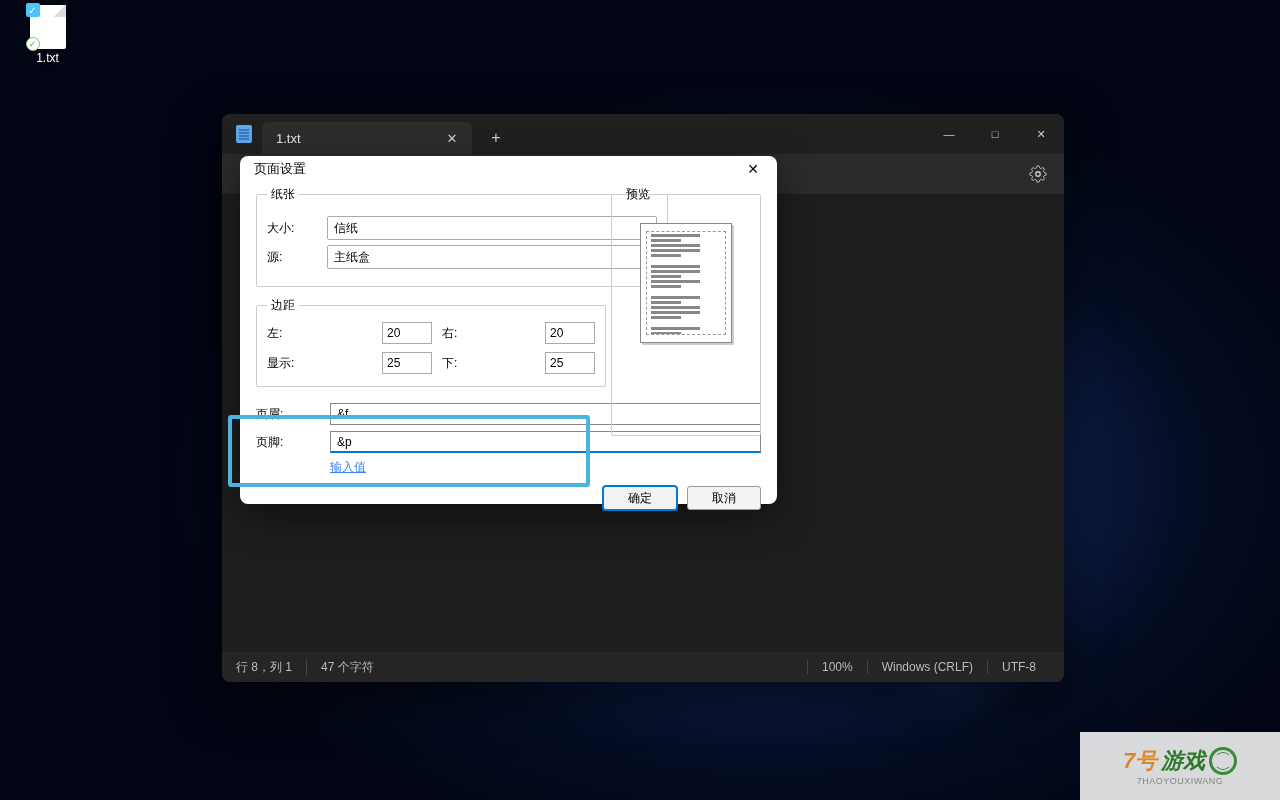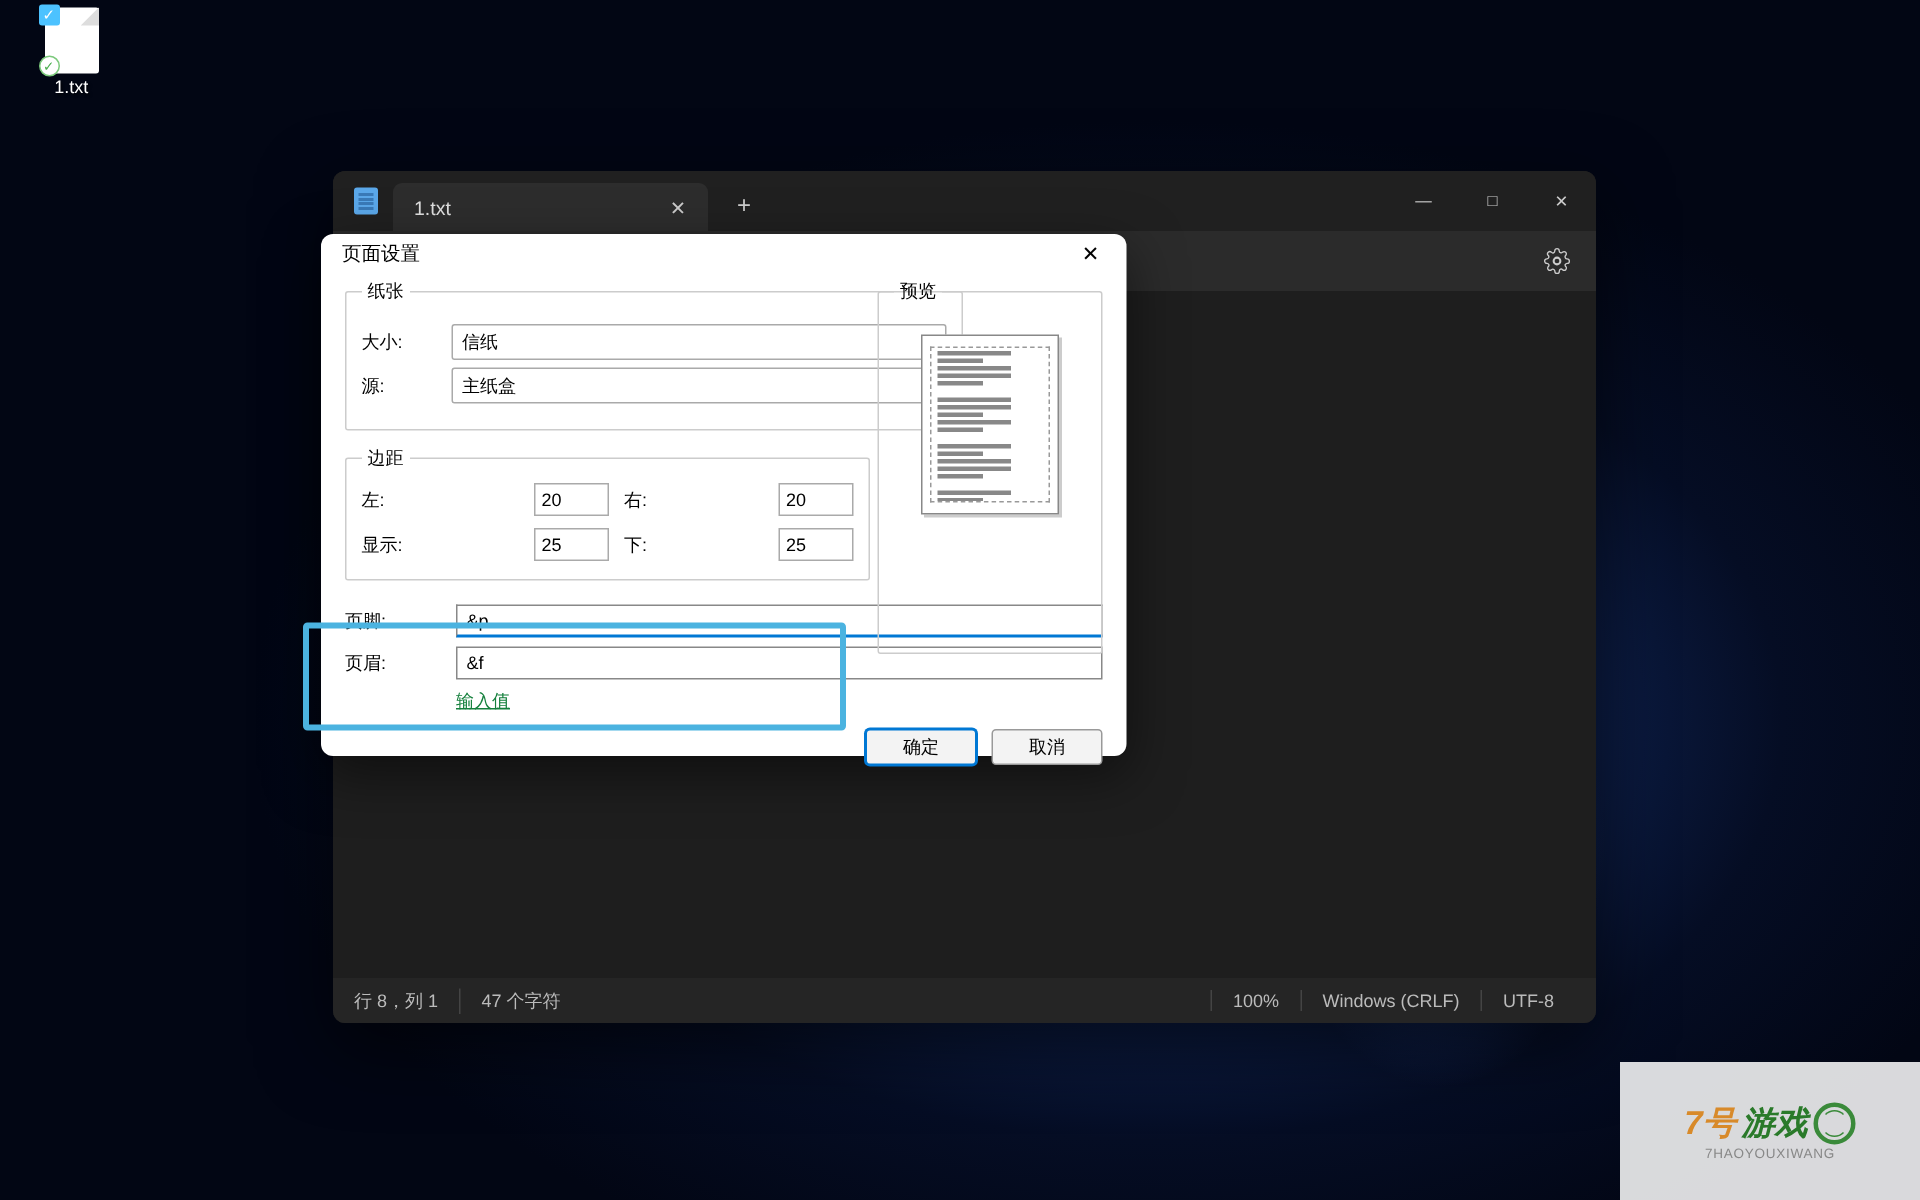--- a/index.html
+++ b/index.html
@@ -47,21 +47,21 @@
 
 .editor { flex: 1; background: #1e1e1e; }
 
 .statusbar { height: 30px; background: #252525; display: flex; align-items: center; color: #bbb; font-size: 12px; padding: 0 14px; }
 .statusbar .cell { padding: 0 14px; border-left: 1px solid #444; }
 .statusbar .cell:first-child { border: none; padding-left: 0; }
 .statusbar .spacer { flex: 1; }
 
 
 .dialog {
-  position: absolute; left: 214px; top: 156px; width: 537px; height: 348px;
+  position: absolute; left: 240px; top: 156px; width: 537px; height: 348px;
   background: #fff; border-radius: 8px; box-shadow: 0 12px 36px rgba(0,0,0,0.5);
   display: flex; flex-direction: column; font-size: 12px; color: #000;
 }
 .dlg-title { height: 30px; display: flex; align-items: center; padding: 0 8px 0 14px; font-size: 13px; }
 .dlg-title .dlg-close { margin-left: auto; width: 32px; height: 26px; display:flex; align-items:center; justify-content:center; cursor:pointer; font-size: 14px; border-radius:4px; }
 .dlg-body { flex: 1; padding: 4px 16px 0; position: relative; }
 
 fieldset { border: 1px solid #ccc; border-radius: 2px; padding: 8px 10px 12px; margin-bottom: 10px; }
 legend { padding: 0 4px; }
 
@@ -86,31 +86,31 @@
 .preview-page .content-area { position:absolute; inset:7px 5px; border:1px dashed #999; overflow:hidden; }
 .preview-page .fake-line { height: 3px; background: linear-gradient(90deg, #555 0%, #555 70%, transparent 70%); margin: 2px 4px; opacity: 0.7; }
 .preview-page .fake-line.short { width: 55%; }
 .preview-page .para-gap { height:4px; }
 
 .hf-section { margin-top: 2px; }
 .hf-row { display: flex; align-items: center; margin: 6px 0; }
 .hf-row label { width: 74px; }
 .hf-input { flex: 1; height: 22px; border: 1px solid #888; padding: 0 6px; font-size: 12px; }
 .hf-input.focus { border-bottom: 2px solid #0078d4; }
-.link { color: #15803d; text-decoration: underline; font-size: 12px; cursor: pointer; margin-left: 74px; }
+.link { color: #3b82f6; text-decoration: underline; font-size: 12px; cursor: pointer; margin-left: 74px; }
 
 .highlight-box { position: absolute; left: -12px; top: 233px; width: 362px; height: 72px; border: 4px solid #4bb3e0; border-radius: 3px; pointer-events: none; }
 
 .dlg-buttons { display: flex; justify-content: flex-end; gap: 10px; padding: 10px 16px 14px; }
 .dlg-btn { width: 74px; height: 24px; border: 1px solid #999; background: #f3f3f3; border-radius: 3px; cursor: pointer; font-size: 12px; }
 .dlg-btn.primary { border-color: #0078d4; box-shadow: 0 0 0 1px #0078d4; }
 
 
 .watermark {
-  position: absolute; right: 0; bottom: 0; width: 200px; height: 92px;
+  position: absolute; right: 0; bottom: 0; width: 200px; height: 68px;
   background: rgba(255,255,255,0.85); display: flex; align-items: center; justify-content: center;
   flex-direction: column; color: #2a7a2a;
 }
 .watermark .wm-main { font-size: 22px; font-weight: bold; font-style: italic; display:flex; align-items:center; gap:4px; }
 .watermark .wm-globe { width:28px; height:28px; border:3px solid #3a8a3a; border-radius:50%; position:relative; }
 .watermark .wm-globe::before { content:""; position:absolute; inset:2px; border:1px solid #3a8a3a; border-radius:50%; border-left-color:transparent; border-right-color:transparent; }
 .watermark .wm-sub { font-size: 9px; color: #888; letter-spacing: 0.5px; }
 </style>
 </head>
 <body>
@@ -221,26 +221,26 @@
             <div class="fake-line short"></div>
           <div class="para-gap"></div>
           <div class="fake-line"></div>
             <div class="fake-line short"></div>
         </div>
       </div>
     </fieldset>
 
     <div class="hf-section">
       <div class="hf-row">
+        <label>页眉:</label>
+        <input class="hf-input" value="&amp;f" style="">
+      </div>
+      <div class="hf-row">
         <label>页脚:</label>
         <input class="hf-input focus" value="&amp;p" style="">
-      </div>
-      <div class="hf-row">
-        <label>页眉:</label>
-        <input class="hf-input" value="&amp;f" style="">
       </div>
       <a class="link">输入值</a>
     </div>
 
     <div class="highlight-box"></div>
   </div>
 
   <div class="dlg-buttons">
     <button class="dlg-btn primary">确定</button>
     <button class="dlg-btn">取消</button>

